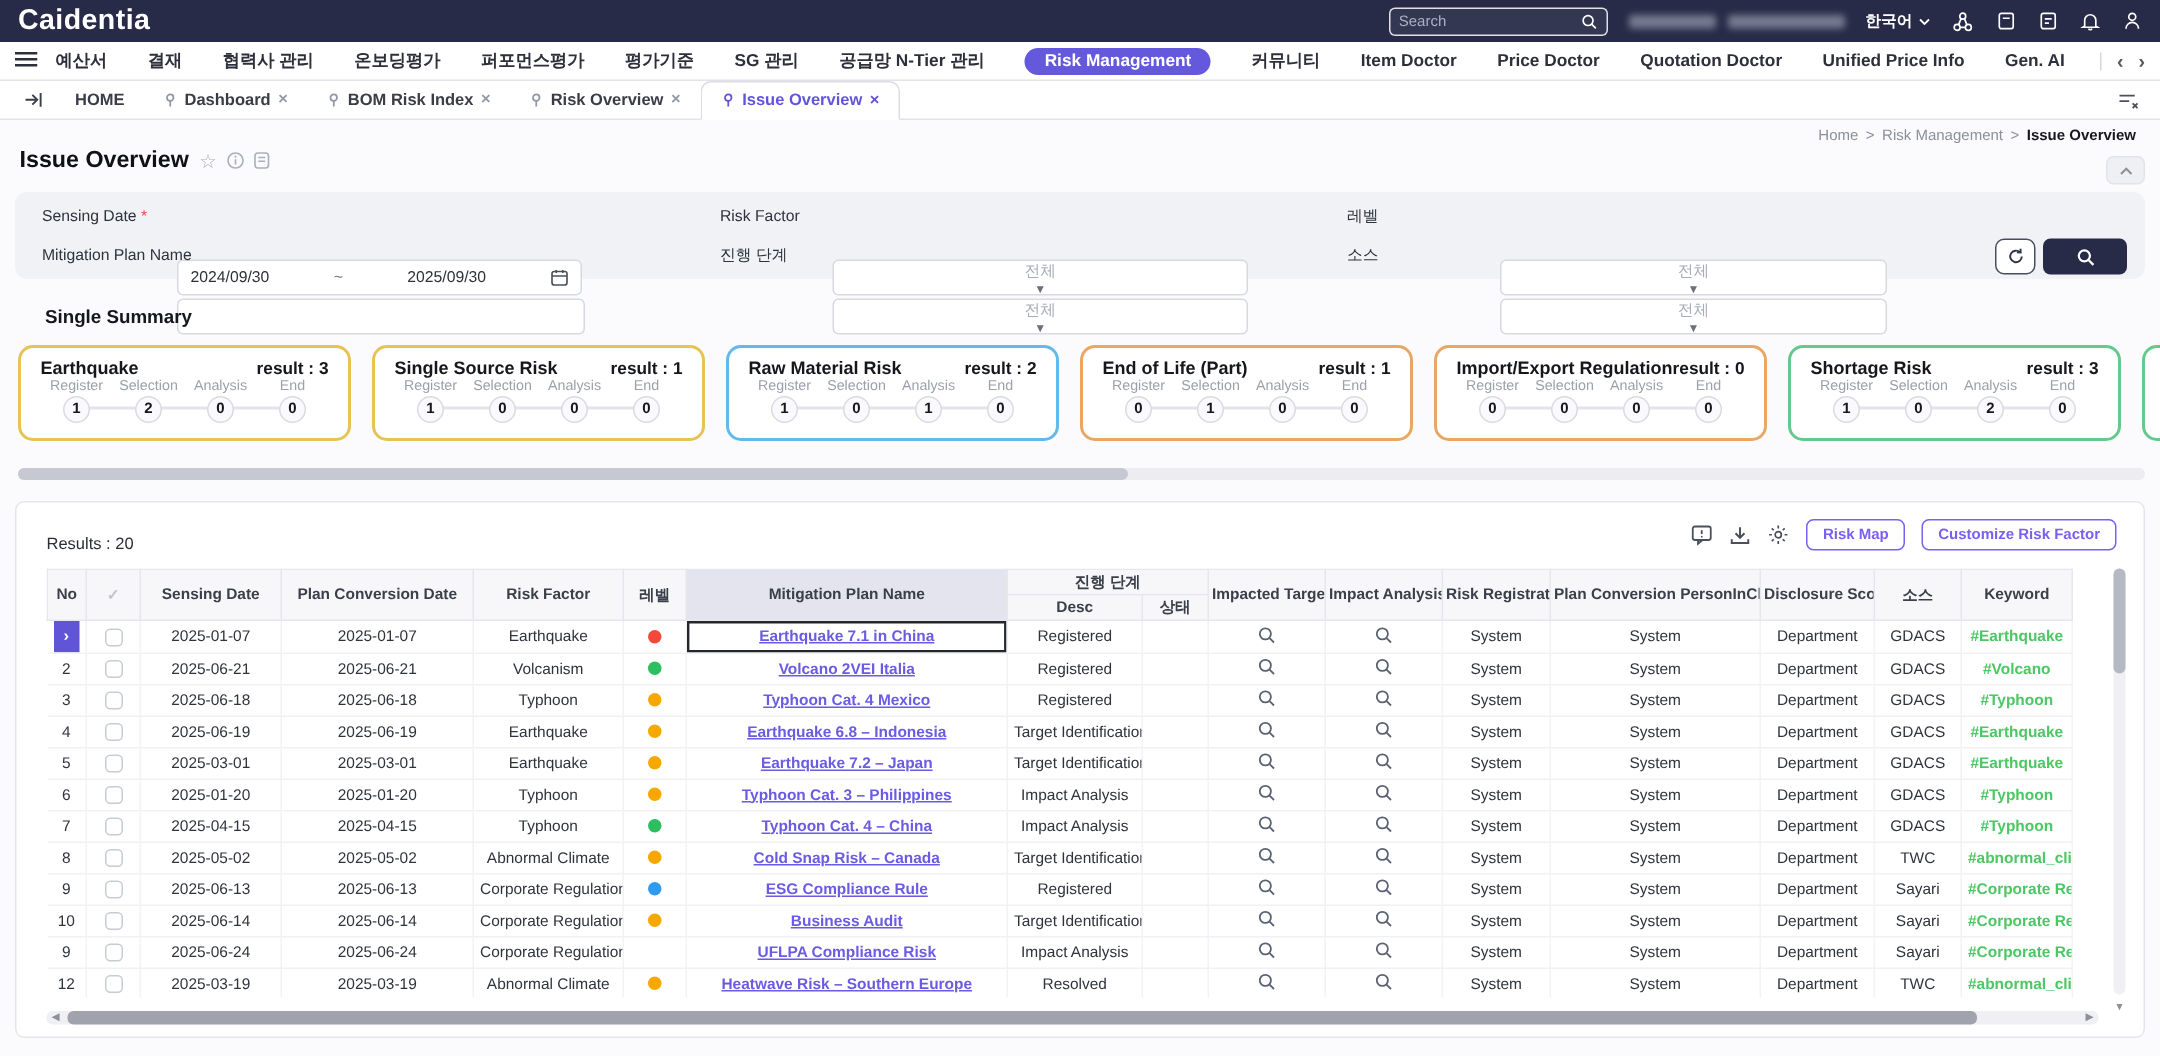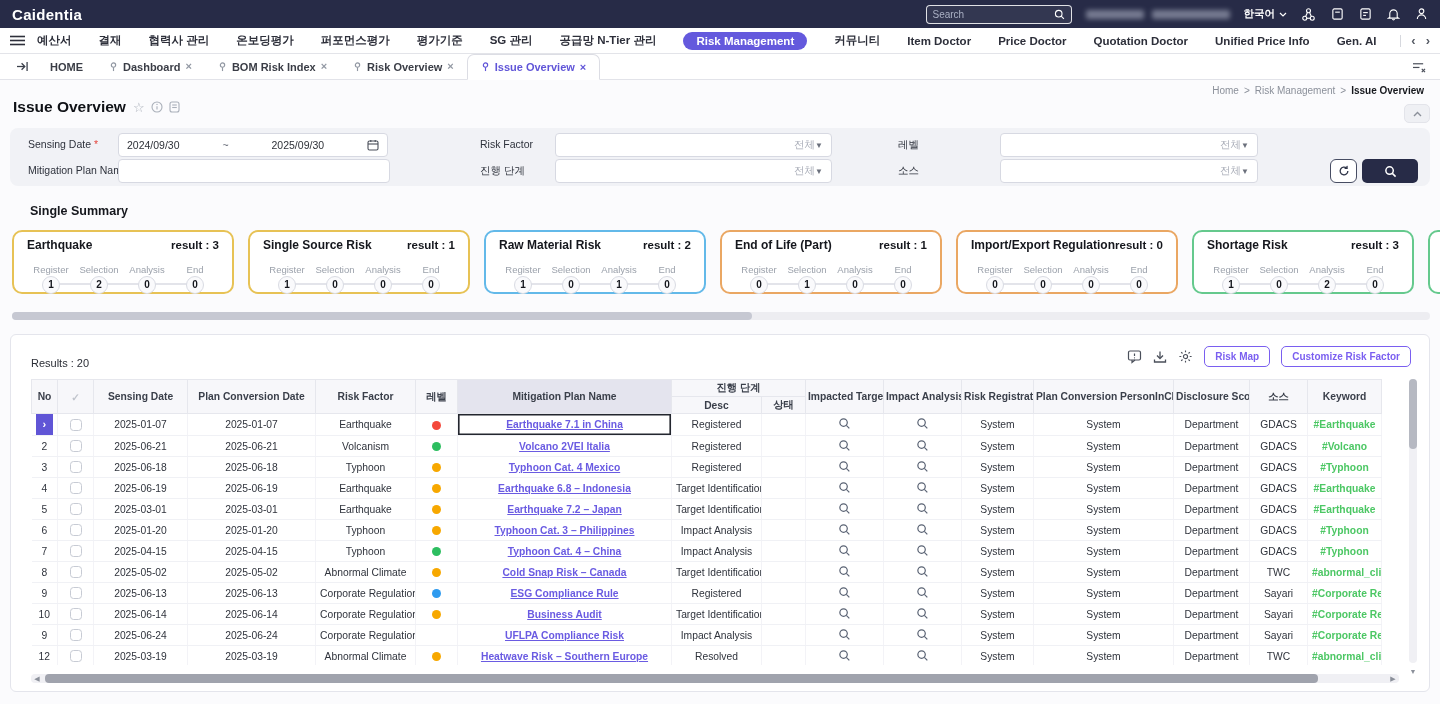--- a/index.html
+++ b/index.html
@@ -2,21 +2,21 @@
 <html><head>
 <meta charset="utf-8">
 <style>
   * { box-sizing: border-box; margin: 0; padding: 0; }
   html,body { width:1440px; height:704px; overflow:hidden; }
   body { font-family:"Liberation Sans", sans-serif; background:#fff; }
   .page { position:relative; width:1440px; height:704px; overflow:hidden; background:#fbfbfd; }
 
   
   .topbar { position:absolute; top:0; left:0; right:0; height:28px; background:#272b47; display:flex; align-items:center; padding:0 12px; color:#fff; }
-  .logo { font-size:15px; font-weight:700; letter-spacing:.3px; }
+  .logo { font-size:19px; font-weight:700; letter-spacing:.3px; }
   .topbar-spacer { flex:1; }
   .top-search { display:flex; align-items:center; width:146px; height:19px; border:1px solid rgba(255,255,255,.85); border-radius:4px; padding:0 6px; background:rgba(255,255,255,.06); }
   .top-search input { flex:1; border:none; outline:none; background:transparent; color:#fff; font-size:10px; font-family:inherit; min-width:0; }
   .top-search input::placeholder { color:#aab0c4; }
   .blurred { display:flex; gap:8px; margin:0 14px; filter:blur(2.5px); opacity:.55; }
   .blurred i { display:block; height:9px; border-radius:2px; background:#b7bccd; }
   .lang { display:flex; align-items:center; gap:4px; font-size:10.5px; font-weight:700; margin-right:14px; cursor:pointer; }
   .top-icons { display:flex; align-items:center; gap:15px; }
   .top-icons svg { display:block; }
 
@@ -48,37 +48,37 @@
   .collapse-btn { position:absolute; top:24px; right:10px; width:26px; height:19px; background:#eff0f4; border:1px solid #e3e4ea; border-radius:5px; display:flex; align-items:center; justify-content:center; color:#8b909a; cursor:pointer; }
   .page-title-row { position:absolute; top:18px; left:13px; display:flex; align-items:center; gap:7px; }
   .page-title { font-size:15.5px; font-weight:700; color:#0f1116; }
   .title-icons { display:flex; gap:6px; align-items:center; color:#aab0ba; }
   .title-icons .star { font-size:13px; line-height:1; }
 
   
   .filter-panel { position:absolute; top:48px; left:10px; width:1420px; height:58px; background:#f1f2f6; border-radius:8px; }
   .f-label { position:absolute; font-size:10.5px; font-weight:400; color:#2e323c; white-space:nowrap; line-height:24px; }
   .req { color:#e5483f; margin-left:3px; }
-  .f-ctl { position:absolute; height:24px; background:#fff; border:1px solid #d7d9e2; border-radius:4px; display:flex; align-items:center; font-size:10.5px; color:#2e3138; padding:0 8px; }
-  .f-ctl.select { justify-content:flex-end; color:#a9adb8; cursor:pointer; }
+  .f-ctl { position:absolute; height:24px; background:#fff; border:1px solid #d7d9e2; border-radius:4px; display:flex; align-items:center; font-size:10.5px; color:#2e3138; padding:0 8px;margin-top:40px; }
+  .f-ctl.select { justify-content:flex-start; color:#a9adb8; cursor:pointer;flex-direction:column; }
   .f-ctl .caret { color:#6b707c; font-size:8px; }
   .date-box { justify-content:space-between; }
   .date-box .cal { color:#4a4f5a; display:flex; }
   .f-input input { border:none; outline:none; width:100%; font-family:inherit; font-size:10.5px; }
   .btn-refresh { position:absolute; width:27px; height:24px; background:#fff; border:1px solid #474d63; border-radius:6px; display:flex; align-items:center; justify-content:center; color:#2e3448; cursor:pointer; }
   .btn-search { position:absolute; width:56px; height:24px; background:#272b47; border-radius:5px; display:flex; align-items:center; justify-content:center; cursor:pointer; }
 
   
   .summary-title { position:absolute; top:124px; left:30px; font-size:12.5px; font-weight:700; color:#15171d; }
   .summary-cards { position:absolute; top:150px; left:12px; right:0; height:70px; display:flex; gap:14px; overflow:hidden; }
   .sum-card { flex:none; width:222px; height:64px; background:#fff; border:2px solid #ccc; border-radius:10px; padding:6px 13px 0; }
   .card-top { display:flex; justify-content:space-between; align-items:baseline; }
   .card-title { font-size:12px; font-weight:700; color:#15171d; white-space:nowrap; }
   .card-result { font-size:11.5px; font-weight:700; color:#15171d; white-space:nowrap; }
-  .steps { display:flex; position:relative; margin-top:12px; }
+  .steps { display:flex; position:relative; margin-top:0; }
   .step-line { position:absolute; left:26px; right:26px; top:19px; height:2px; background:#e3e4ea; }
   .step { flex:1; text-align:center; position:relative; }
   .step-label { font-size:9.5px; color:#9ba1ab; line-height:11px; }
   .step-circle { width:18px; height:18px; border-radius:50%; border:1.5px solid #d9dbe3; background:#fafafc; color:#15171d; font-size:10px; font-weight:700; line-height:15px; margin:1px auto 0; }
   .summary-scrollbar { position:absolute; top:232px; left:12px; width:1418px; height:8px; background:#ededf1; border-radius:4px; }
   .summary-scroll-thumb { position:absolute; left:0; top:0; height:8px; width:740px; background:#c6c8d2; border-radius:4px; cursor:pointer; }
 
   
   .results-card { position:absolute; top:254px; left:10px; width:1420px; bottom:12px; background:#fff; border:1px solid #e4e5ec; border-radius:6px; }
   .results-count { position:absolute; top:22px; left:20px; font-size:11px; color:#2b2e36; }

